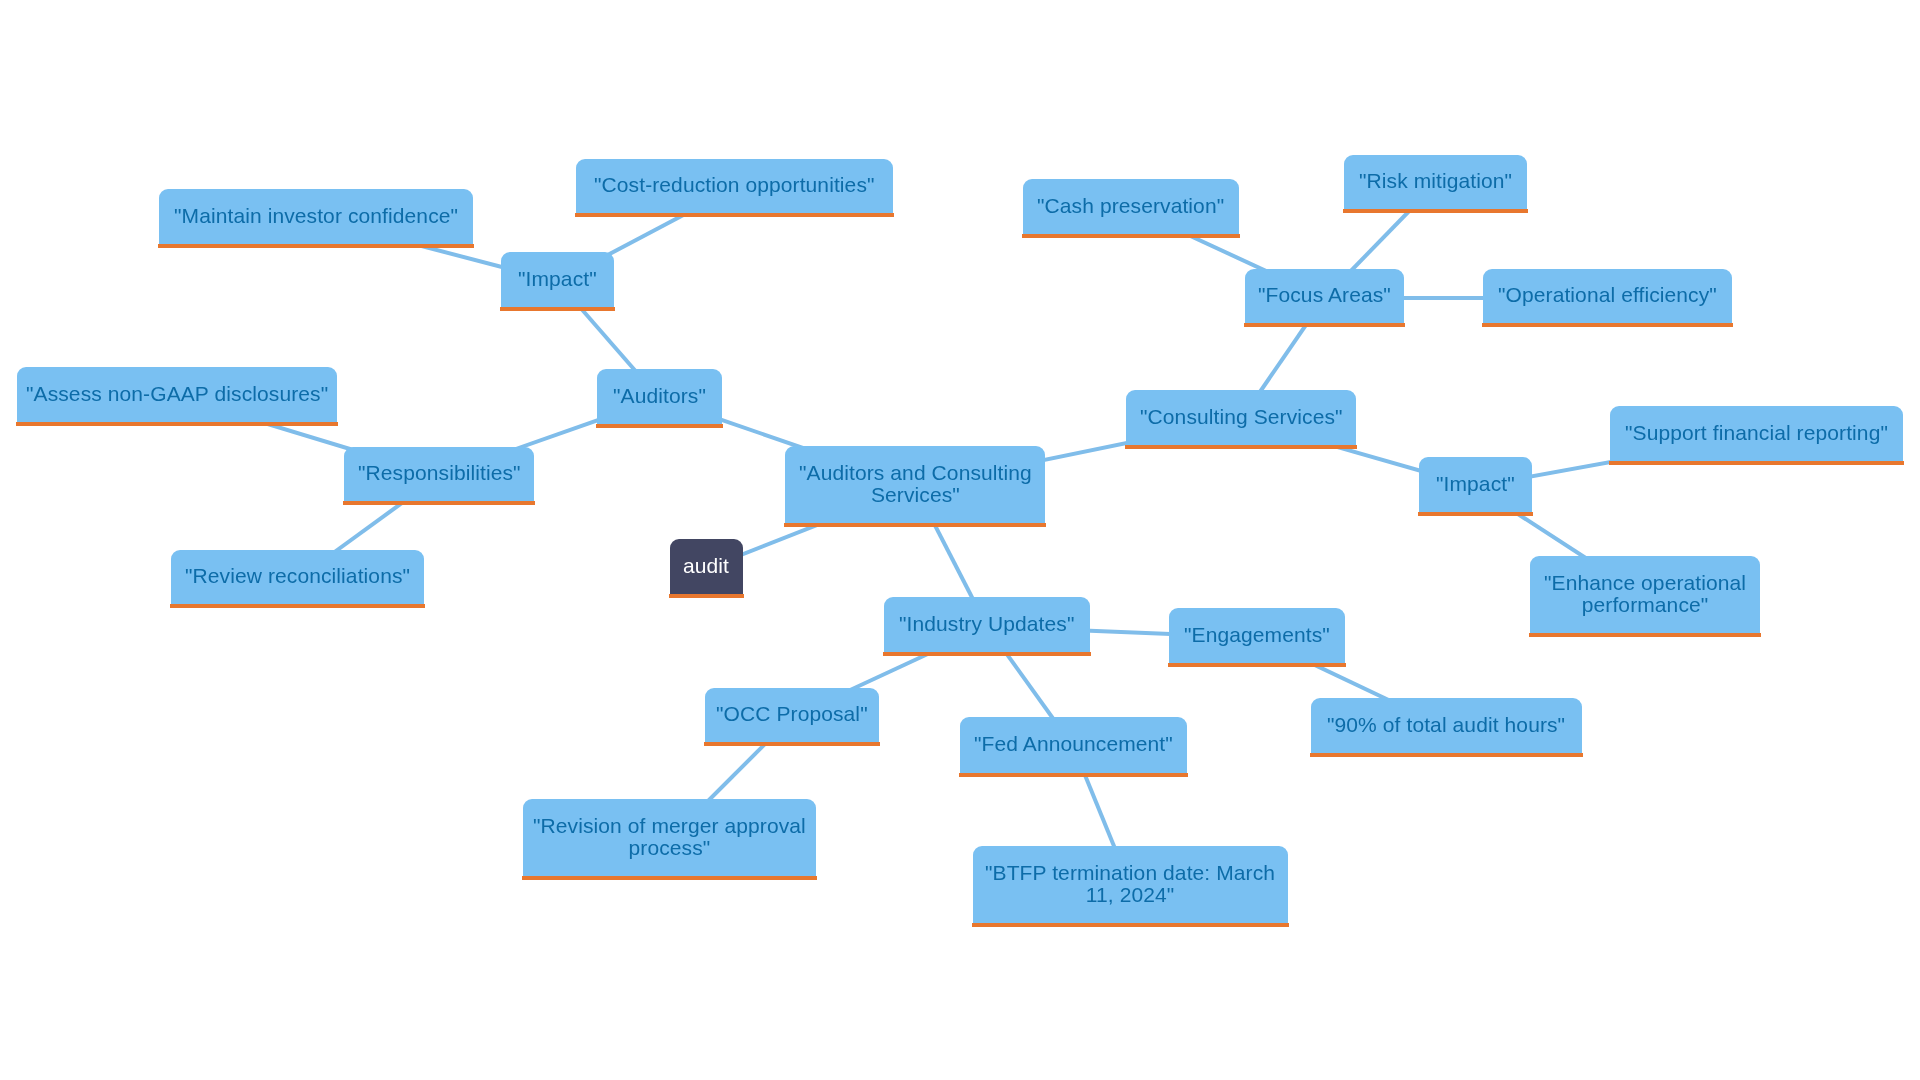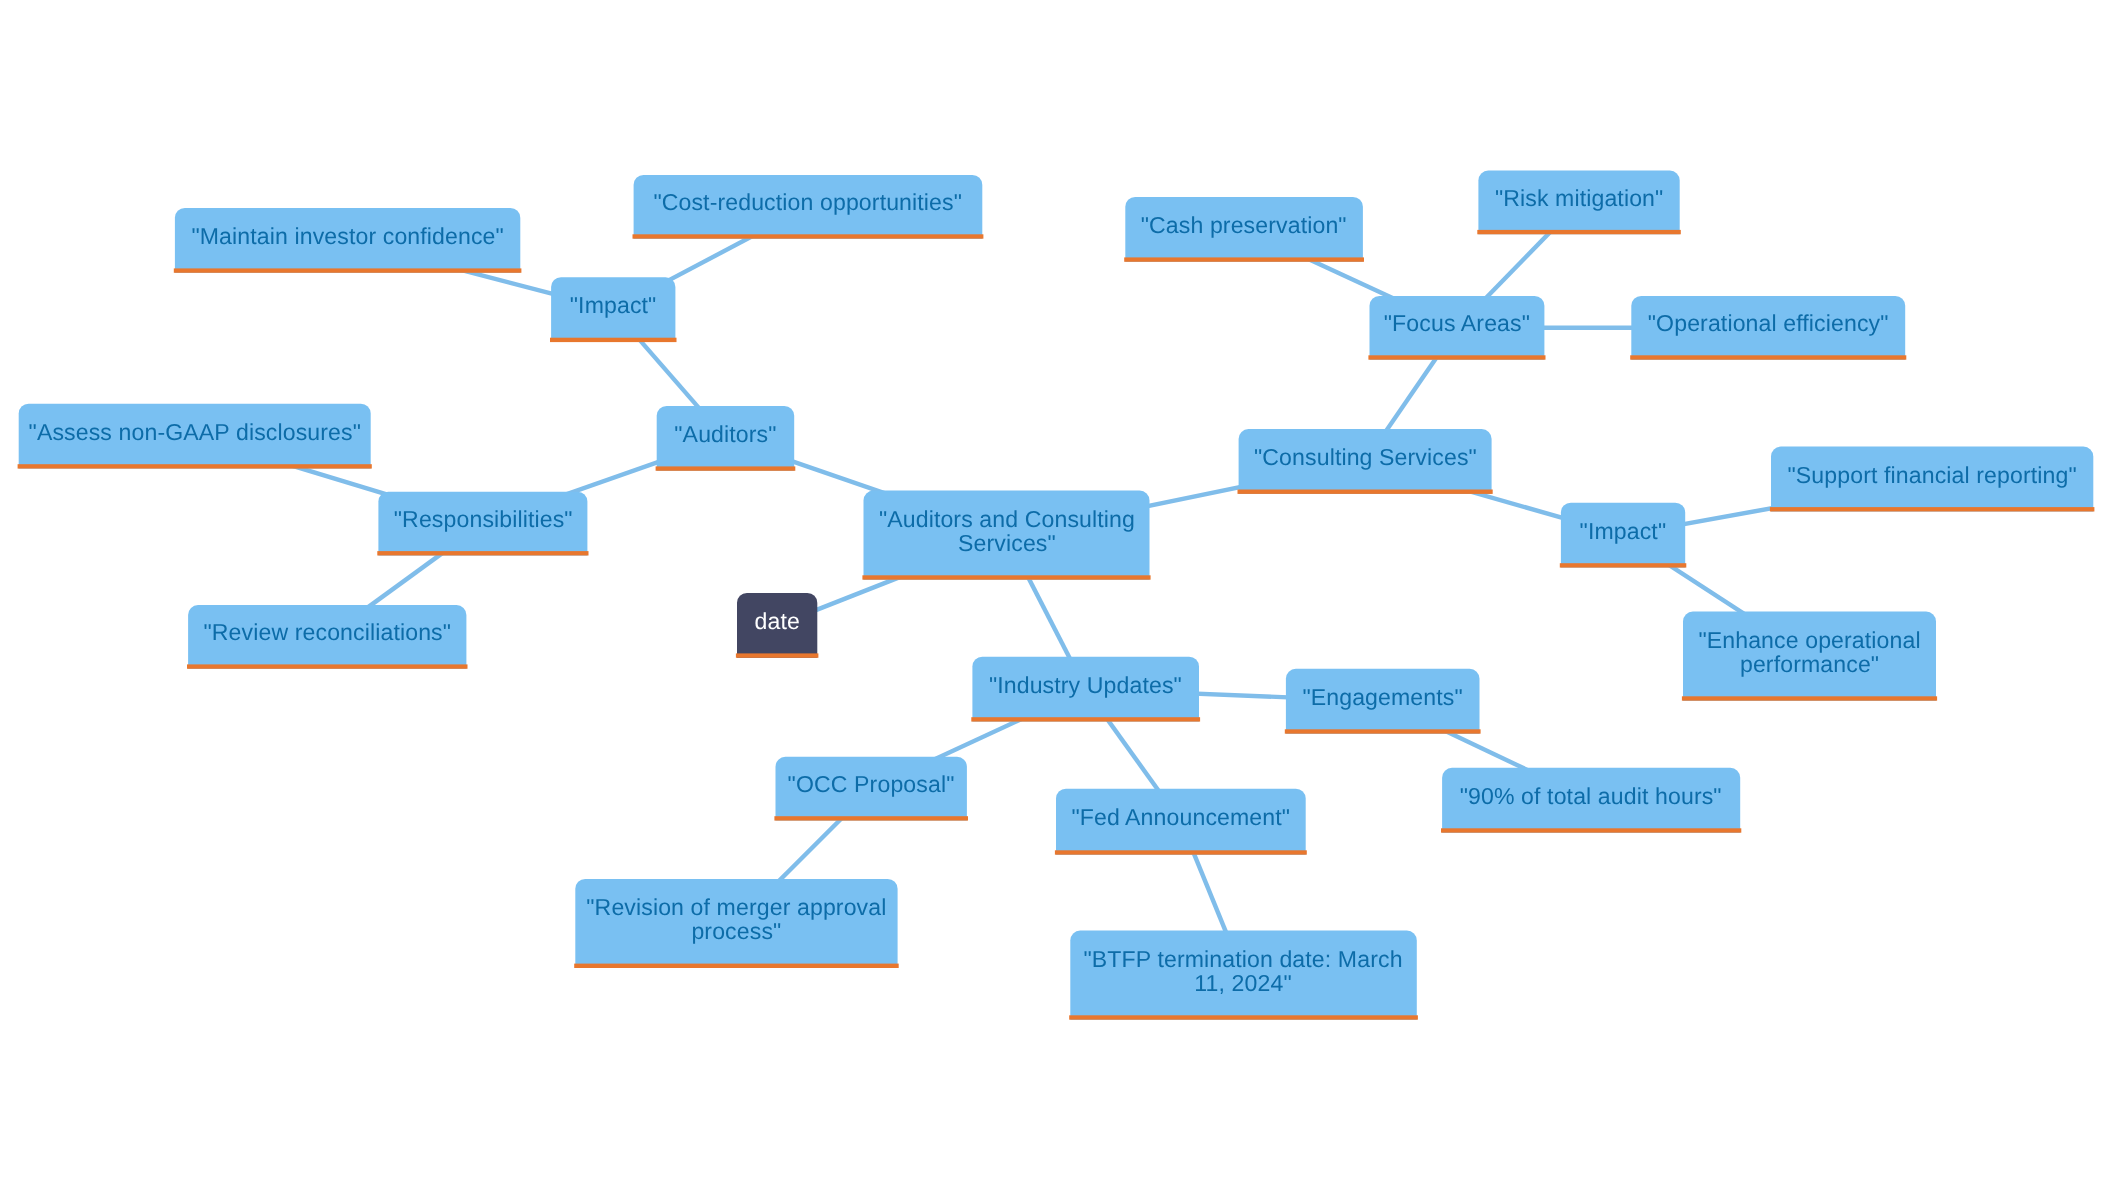--- a/index.html
+++ b/index.html
@@ -46,21 +46,21 @@
     <line class="edge" x1="915.0" y1="486.5" x2="987.0" y2="626.5"></line>
     <line class="edge" x1="987.0" y1="626.5" x2="1257.0" y2="637.5"></line>
     <line class="edge" x1="1257.0" y1="637.5" x2="1446.5" y2="727.5"></line>
     <line class="edge" x1="987.0" y1="626.5" x2="792.0" y2="717.0"></line>
     <line class="edge" x1="792.0" y1="717.0" x2="669.5" y2="839.5"></line>
     <line class="edge" x1="987.0" y1="626.5" x2="1073.5" y2="747.0"></line>
     <line class="edge" x1="1073.5" y1="747.0" x2="1130.5" y2="886.5"></line>
   </svg>
 
   <div class="node root-node" style="left:670px;top:539px;width:73px;height:59px">
-    <span class="lbl">date</span>
+    <span class="lbl">audit</span>
     <span class="bar"></span>
   </div>
   <div class="node" style="left:785px;top:446px;width:260px;height:81px">
     <span class="lbl">"Auditors and Consulting
 Services"</span>
     <span class="bar"></span>
   </div>
   <div class="node" style="left:597px;top:369px;width:125px;height:59px">
     <span class="lbl">"Auditors"</span>
     <span class="bar"></span>

